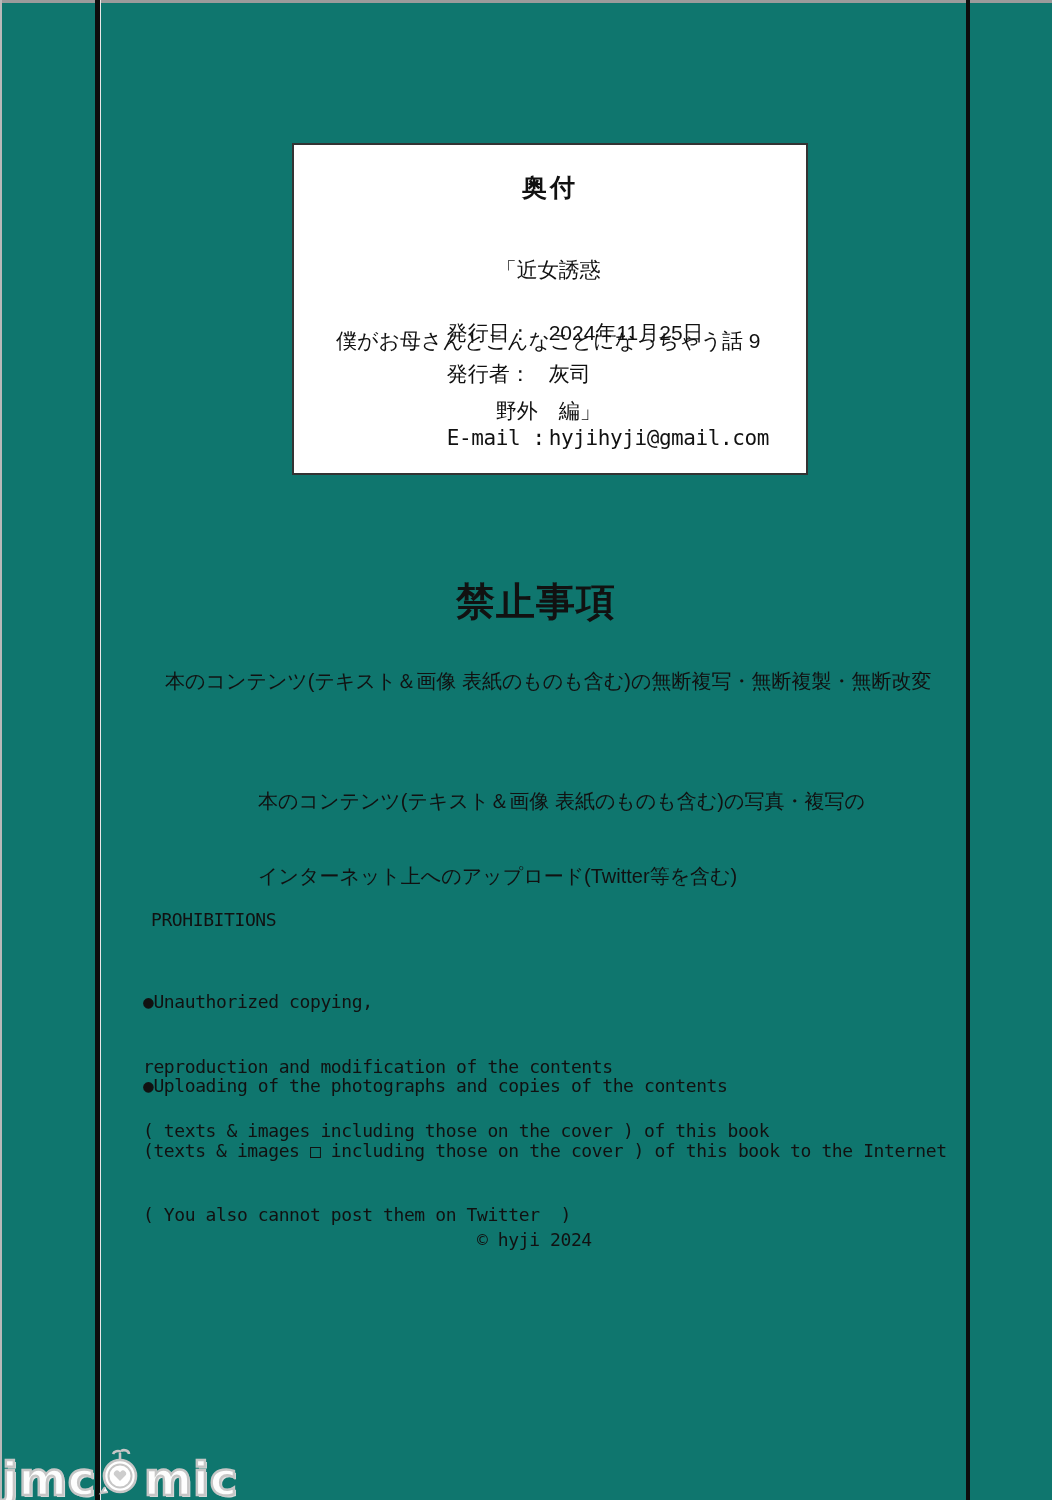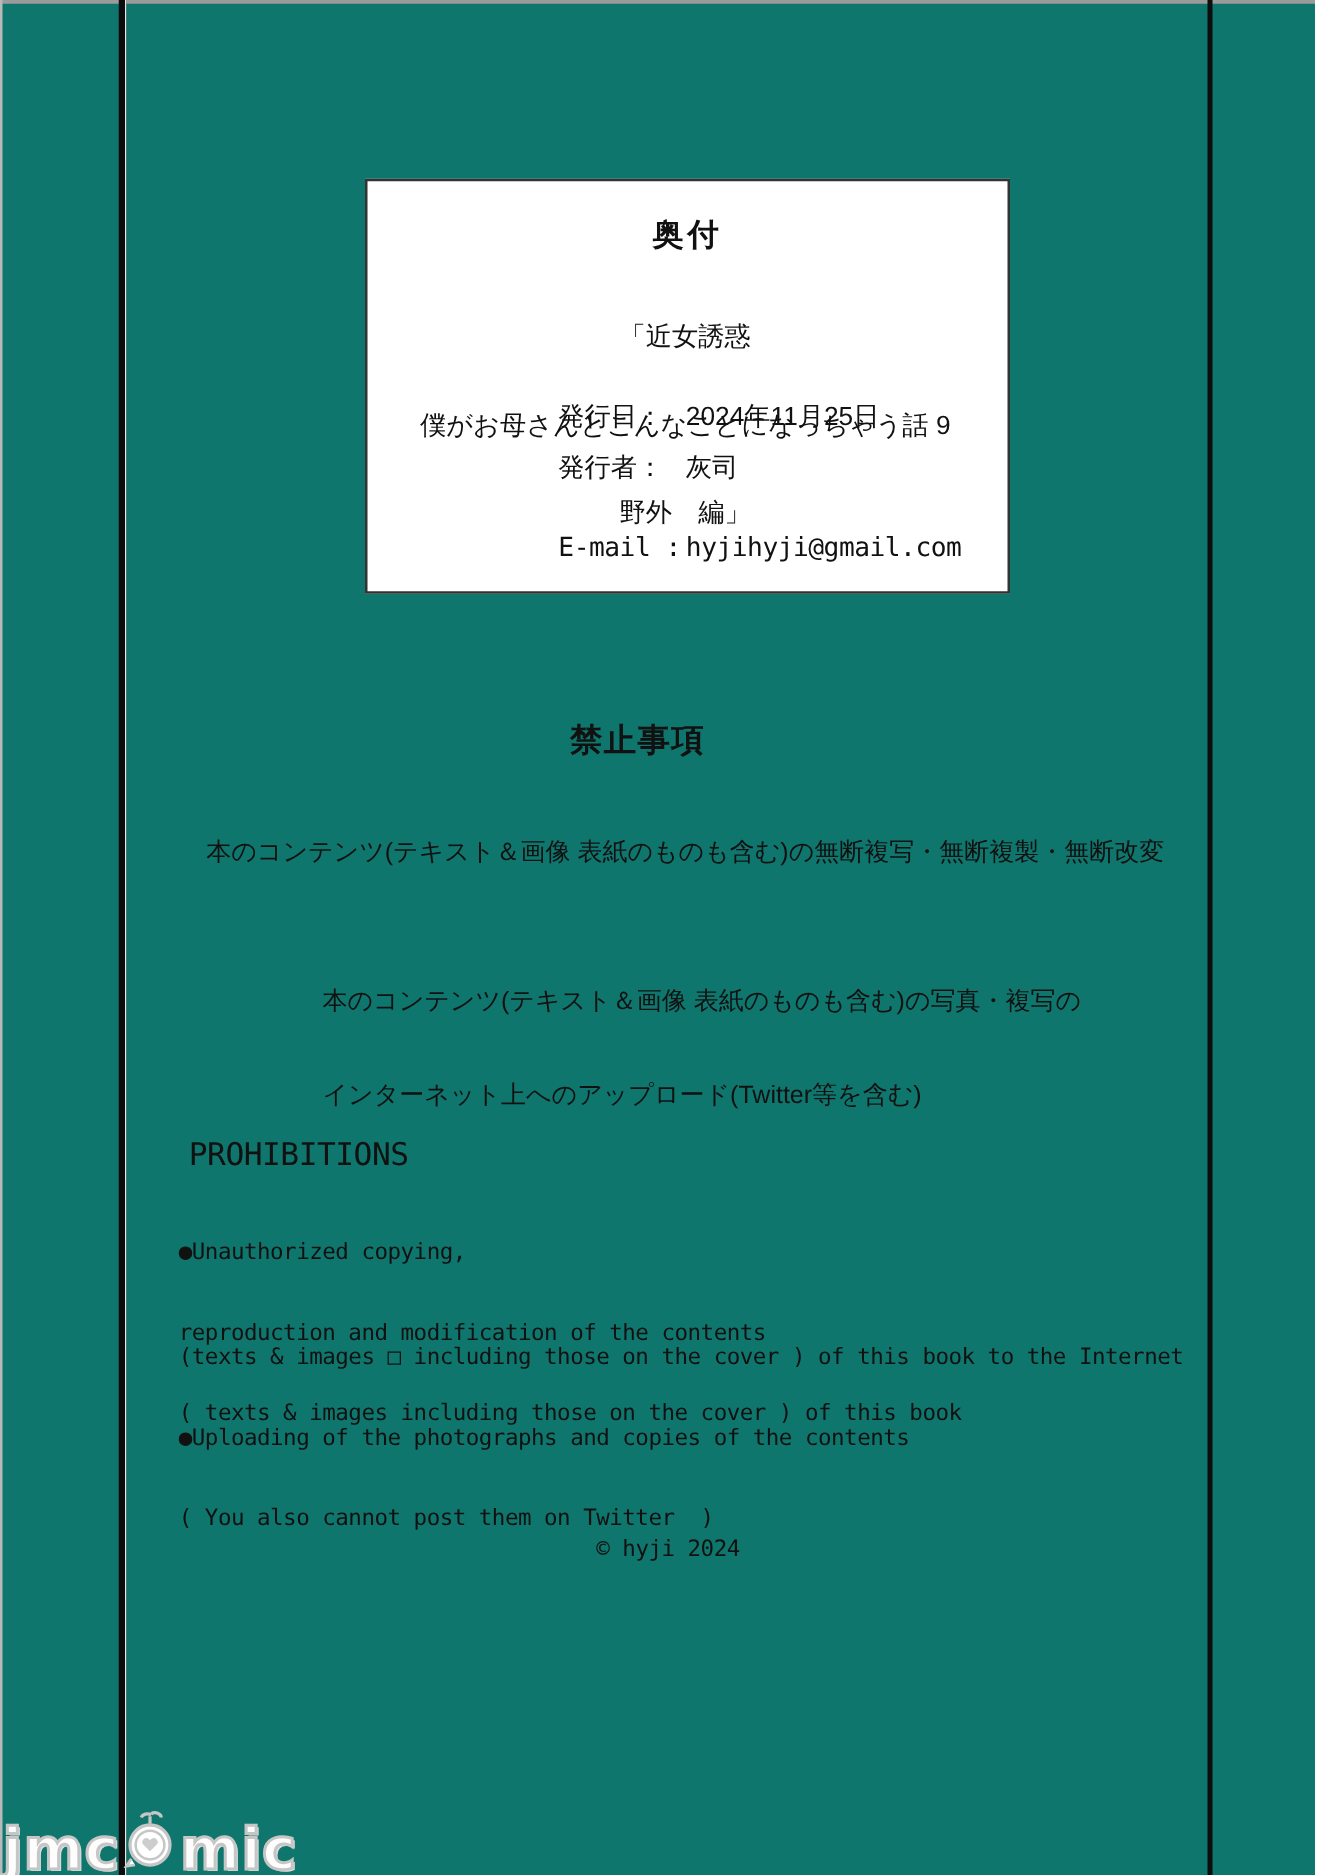--- a/index.html
+++ b/index.html
@@ -40,35 +40,35 @@
   .field-row .flabel{display:inline-block;width:102px;}
   .row-0{top:0;}
   .row-1{top:41px;}
   .row-2{top:83px;}
 
   .mono{font-family:"DejaVu Sans Mono","Liberation Mono",monospace;letter-spacing:-0.4px;margin-top:24px;}
 
   
   .ban-heading{
     position:absolute;left:456px;top:575px;
-    font-size:26px;font-weight:700;letter-spacing:1px;text-align:right;
+    font-size:39px;font-weight:700;letter-spacing:1px;text-align:right;
   }
   .ban-item1{
     position:absolute;left:165px;top:668px;
     font-size:20px;white-space:pre;font-weight:500;
   }
   .ban-item2{
     position:absolute;left:258px;top:739px;
     font-size:20px;line-height:25px;white-space:pre;font-weight:500;
   }
 
   
   .en-heading{
     position:absolute;left:151px;top:885px;
-    font-size:25px;
+    font-size:18px;
   }
   .en-block{position:absolute;left:143px;font-size:18px;line-height:21.5px;white-space:pre;}
   .en-block1{top:924px;}
   .en-block2{top:1008px;}
 
   .copyright{
     position:absolute;left:477px;top:1205px;
     font-size:18px;
   }
 
@@ -128,22 +128,22 @@
 
   <div class="en-heading mono">PROHIBITIONS</div>
 
   <div class="en-block en-block1 mono">
     <div>●Unauthorized copying,</div>
     <div>reproduction and modification of the contents</div>
     <div>( texts &amp; images including those on the cover ) of this book</div>
   </div>
 
   <div class="en-block en-block2 mono">
+    <div>●Uploading of the photographs and copies of the contents</div>
     <div>(texts &amp; images □ including those on the cover ) of this book to the Internet</div>
-    <div>●Uploading of the photographs and copies of the contents</div>
     <div>( You also cannot post them on Twitter  )</div>
   </div>
 
   <div class="copyright mono">© hyji 2024</div>
 
   <div class="watermark">
     <span>jmc</span>
     <span class="wm-icon">
       <svg width="46" height="52" viewBox="0 0 46 52">
         <g fill="none" stroke="#c6c6c6" stroke-width="2.6">

